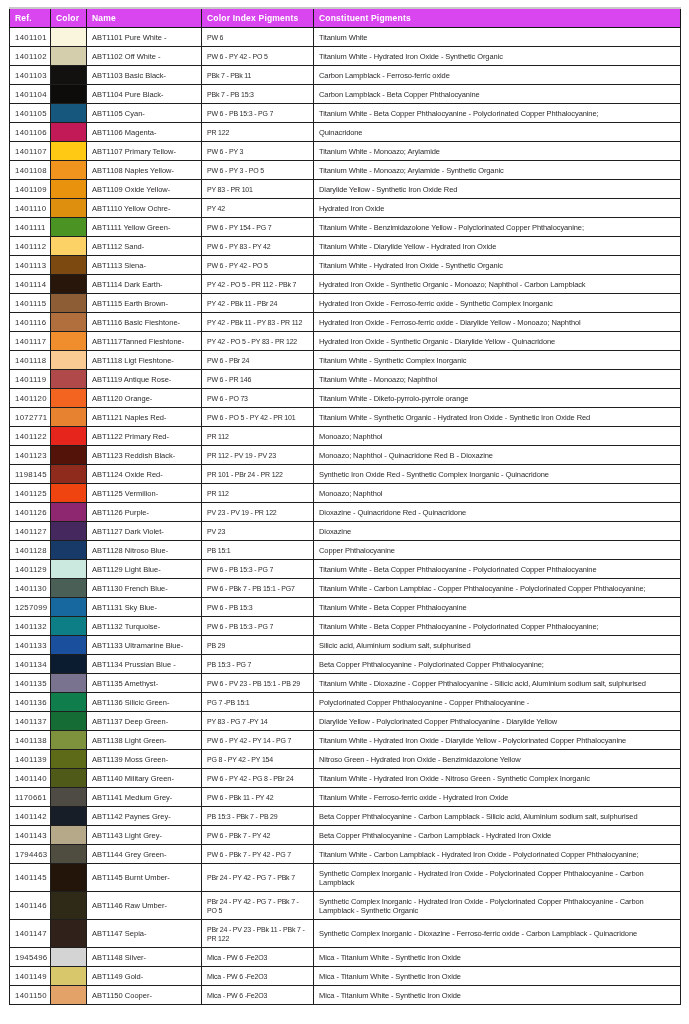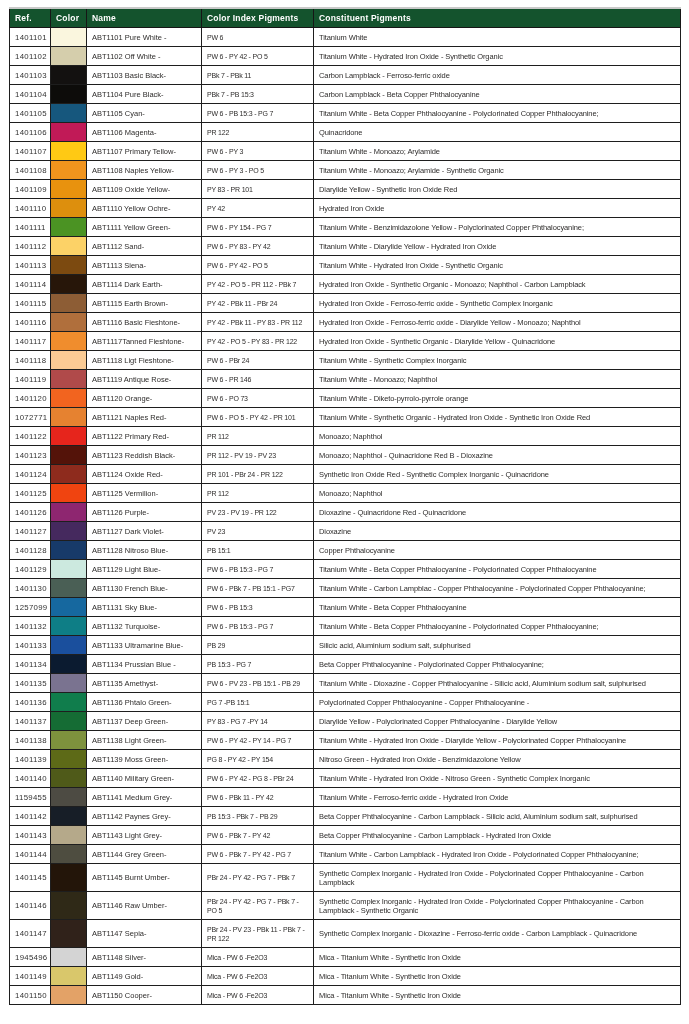--- a/index.html
+++ b/index.html
@@ -18,21 +18,21 @@
     margin: 7px 0 0 9px;
     border: 1px solid #1e1e1e;
     border-top: 2px solid #c9c9c9;
   }
   col.c-ref { width: 41px; }
   col.c-color { width: 36px; }
   col.c-name { width: 115px; }
   col.c-index { width: 112px; }
   col.c-const { width: 367px; }
   th {
-    background: #14532d;
+    background: #d946ef;
     color: #ffffff;
     font-size: 8.5px;
     font-weight: bold;
     text-align: left;
     padding: 4px 5px;
     border: 1px solid #161616;
     letter-spacing: 0.2px;
     line-height: 10px;
   }
   td {
@@ -259,21 +259,21 @@
 
   <tr>
     <td class="ref">1401123</td>
     <td class="swatch" style="background: rgb(84, 19, 9);"></td>
     <td class="name">ABT1123 Reddish Black-</td>
     <td class="cindex">PR 112 - PV 19 - PV 23</td>
     <td class="constituent">Monoazo; Naphthol - Quinacridone Red B - Dioxazine</td>
   </tr>
 
   <tr>
-    <td class="ref">1401124</td>
+    <td class="ref">1198145</td>
     <td class="swatch" style="background: rgb(142, 43, 29);"></td>
     <td class="name">ABT1124 Oxide Red-</td>
     <td class="cindex">PR 101 - PBr 24 - PR 122</td>
     <td class="constituent">Synthetic Iron Oxide Red - Synthetic Complex Inorganic - Quinacridone</td>
   </tr>
 
   <tr>
     <td class="ref">1401125</td>
     <td class="swatch" style="background: rgb(240, 68, 16);"></td>
     <td class="name">ABT1125 Vermilion-</td>
@@ -357,21 +357,21 @@
     <td class="ref">1401135</td>
     <td class="swatch" style="background: rgb(122, 115, 144);"></td>
     <td class="name">ABT1135 Amethyst-</td>
     <td class="cindex">PW 6 - PV 23 - PB 15:1 - PB 29</td>
     <td class="constituent">Titanium White - Dioxazine - Copper Phthalocyanine - Silicic acid, Aluminium sodium salt, sulphurised</td>
   </tr>
 
   <tr>
     <td class="ref">1401136</td>
     <td class="swatch" style="background: rgb(16, 125, 76);"></td>
-    <td class="name">ABT1136 Phtalo Green-</td>
+    <td class="name">ABT1136 Silicic Green-</td>
     <td class="cindex">PG 7 -PB 15:1</td>
     <td class="constituent">Polyclorinated Copper Phthalocyanine - Copper Phthalocyanine -</td>
   </tr>
 
   <tr>
     <td class="ref">1401137</td>
     <td class="swatch" style="background: rgb(21, 108, 52);"></td>
     <td class="name">ABT1137 Deep Green-</td>
     <td class="cindex">PY 83 - PG 7 -PY 14</td>
     <td class="constituent">Diarylide Yellow - Polyclorinated Copper Phthalocyanine - Diarylide Yellow</td>
@@ -395,21 +395,21 @@
 
   <tr>
     <td class="ref">1401140</td>
     <td class="swatch" style="background: rgb(79, 90, 25);"></td>
     <td class="name">ABT1140 Military Green-</td>
     <td class="cindex">PW 6 - PY 42 - PG 8 - PBr 24</td>
     <td class="constituent">Titanium White - Hydrated Iron Oxide - Nitroso Green - Synthetic Complex Inorganic</td>
   </tr>
 
   <tr>
-    <td class="ref">1159455</td>
+    <td class="ref">1170661</td>
     <td class="swatch" style="background: rgb(77, 75, 67);"></td>
     <td class="name">ABT1141 Medium Grey-</td>
     <td class="cindex">PW 6 - PBk 11 - PY 42</td>
     <td class="constituent">Titanium White - Ferroso-ferric oxide - Hydrated Iron Oxide</td>
   </tr>
 
   <tr>
     <td class="ref">1401142</td>
     <td class="swatch" style="background: rgb(23, 30, 39);"></td>
     <td class="name">ABT1142 Paynes Grey-</td>
@@ -419,21 +419,21 @@
 
   <tr>
     <td class="ref">1401143</td>
     <td class="swatch" style="background: rgb(181, 169, 138);"></td>
     <td class="name">ABT1143 Light Grey-</td>
     <td class="cindex">PW 6 - PBk 7 - PY 42</td>
     <td class="constituent">Beta Copper Phthalocyanine - Carbon Lampblack - Hydrated Iron Oxide</td>
   </tr>
 
   <tr>
-    <td class="ref">1401144</td>
+    <td class="ref">1794463</td>
     <td class="swatch" style="background: rgb(78, 77, 64);"></td>
     <td class="name">ABT1144 Grey Green-</td>
     <td class="cindex">PW 6 - PBk 7 - PY 42 - PG 7</td>
     <td class="constituent">Titanium White - Carbon Lampblack - Hydrated Iron Oxide - Polyclorinated Copper Phthalocyanine;</td>
   </tr>
 
   <tr>
     <td class="ref">1401145</td>
     <td class="swatch" style="background: rgb(35, 21, 9);"></td>
     <td class="name">ABT1145 Burnt Umber-</td>

